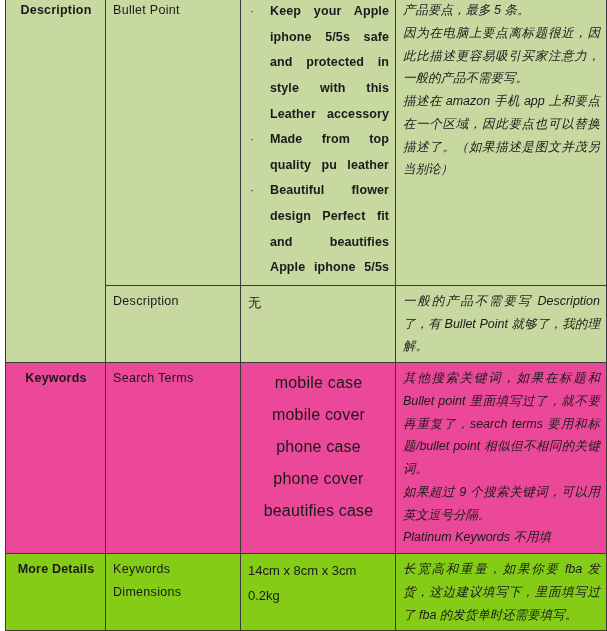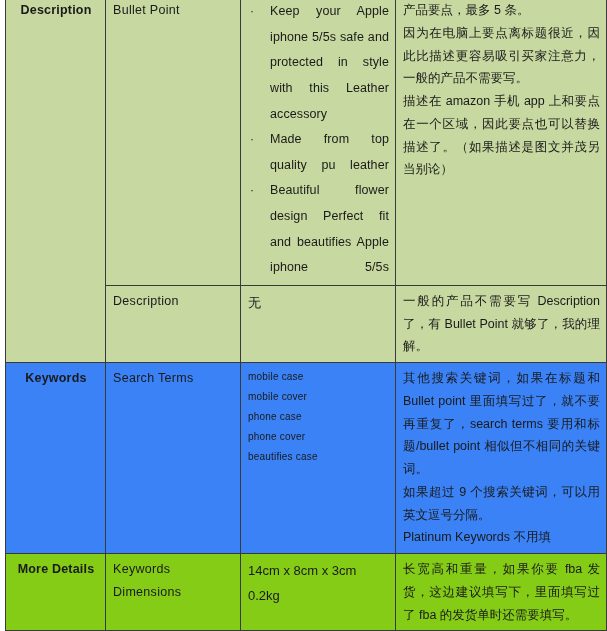--- a/index.html
+++ b/index.html
@@ -36,21 +36,21 @@
     line-height: 1.82;
     color: #1a1a1a;
   }
   .col-cat  { width: 100px; }
   .col-fld  { width: 135px; }
   .col-val  { width: 155px; }
   .col-note { width: 211px; }
 
   
   .green  { background: #c7d8a0; }
-  .blue   { background: #3b82f6; }
+  .blue   { background: #ec4899; }
   .pink   { background: #84cc16; }
 
   .cat {
     font-weight: bold;
     text-align: center;
     vertical-align: middle;
     font-size: 13px;
     letter-spacing: .2px;
     padding: 4px 2px;
   }
@@ -76,37 +76,39 @@
     font-size: 12.5px;
     letter-spacing: .1px;
   }
   .bullets li .dot {
     position: absolute;
     left: 2px;
     top: 0;
     font-size: 12px;
     line-height: 2.05;
   }
-  .bullets li .btxt { display: block; }
+  .bullets li .btxt { display: block; font-weight: bold; }
 
   .terms div {
     line-height: 2.0;
-    font-size: 10px;
+    font-size: 16px;
     letter-spacing: .2px;
+    text-align: center;
   }
 
   .cnote {
     font-size: 12.8px;
     line-height: 1.95;
     text-align: justify;
     text-align-last: left;
     letter-spacing: 0;
   }
   .cnote p {
     margin: 0;
+    font-style: italic;
   }
   .cnote p.jst {
     text-align: justify;
     text-align-last: left;
   }
 
   .valcell div {
     line-height: 1.95;
     font-size: 13px;
   }

